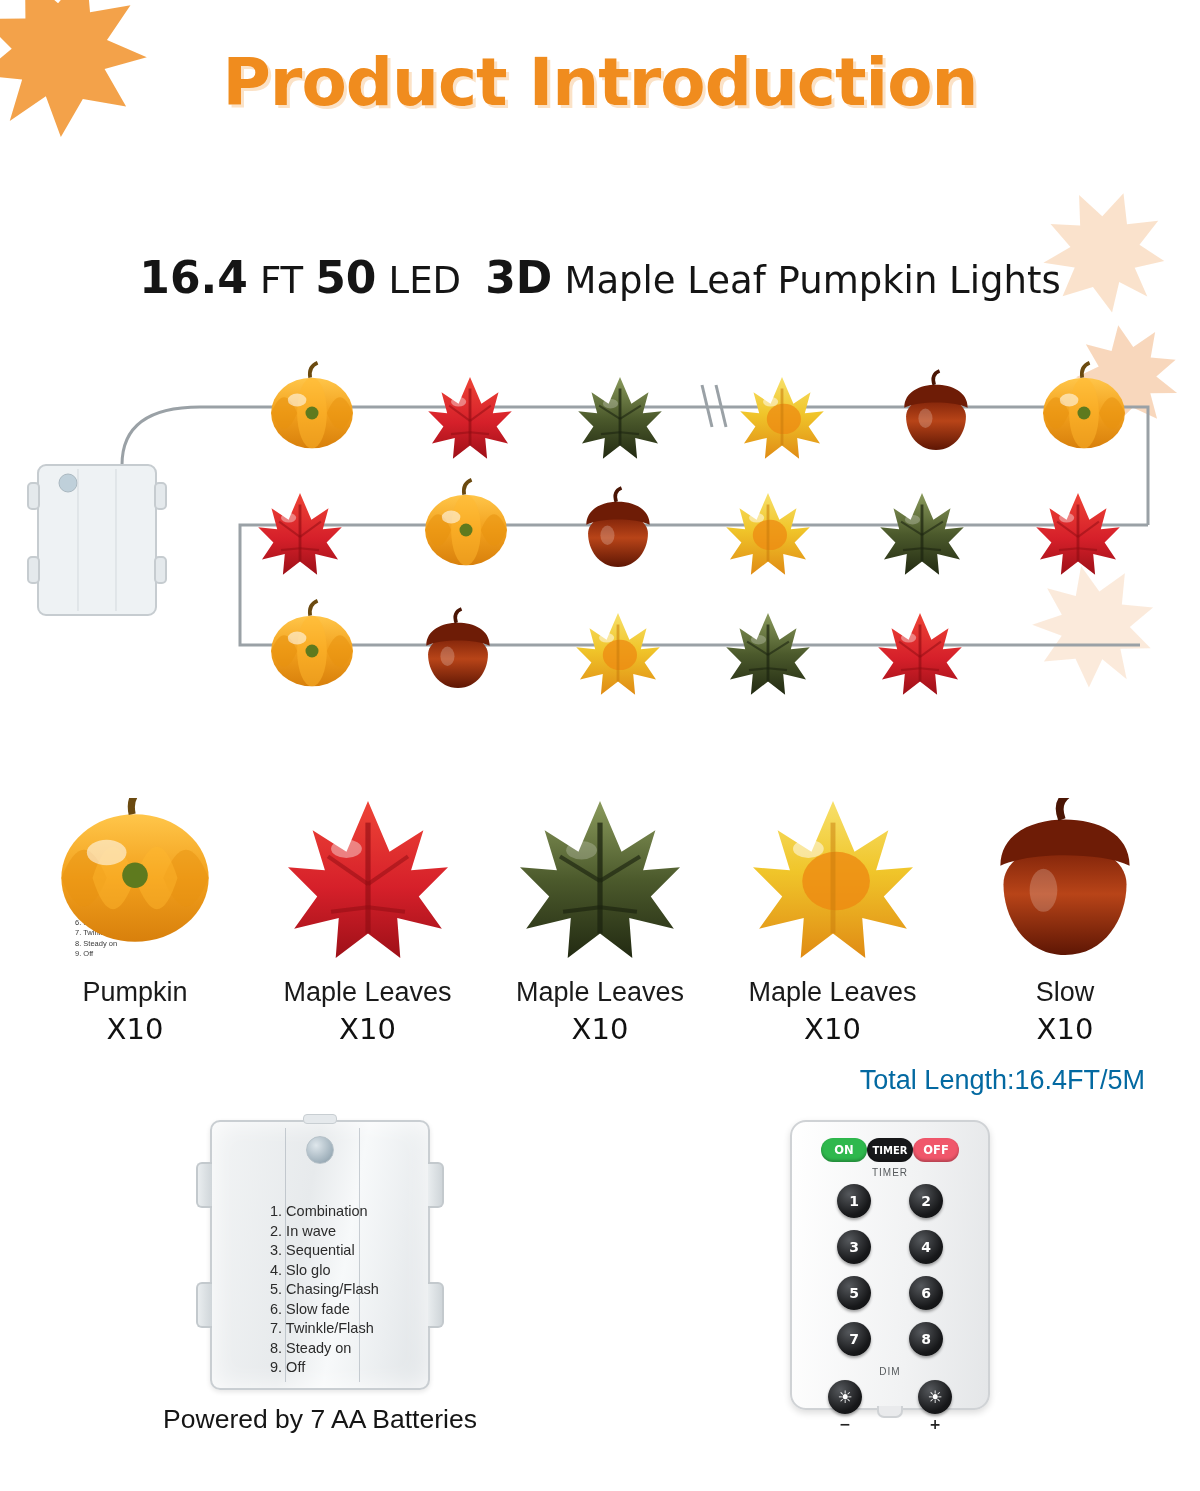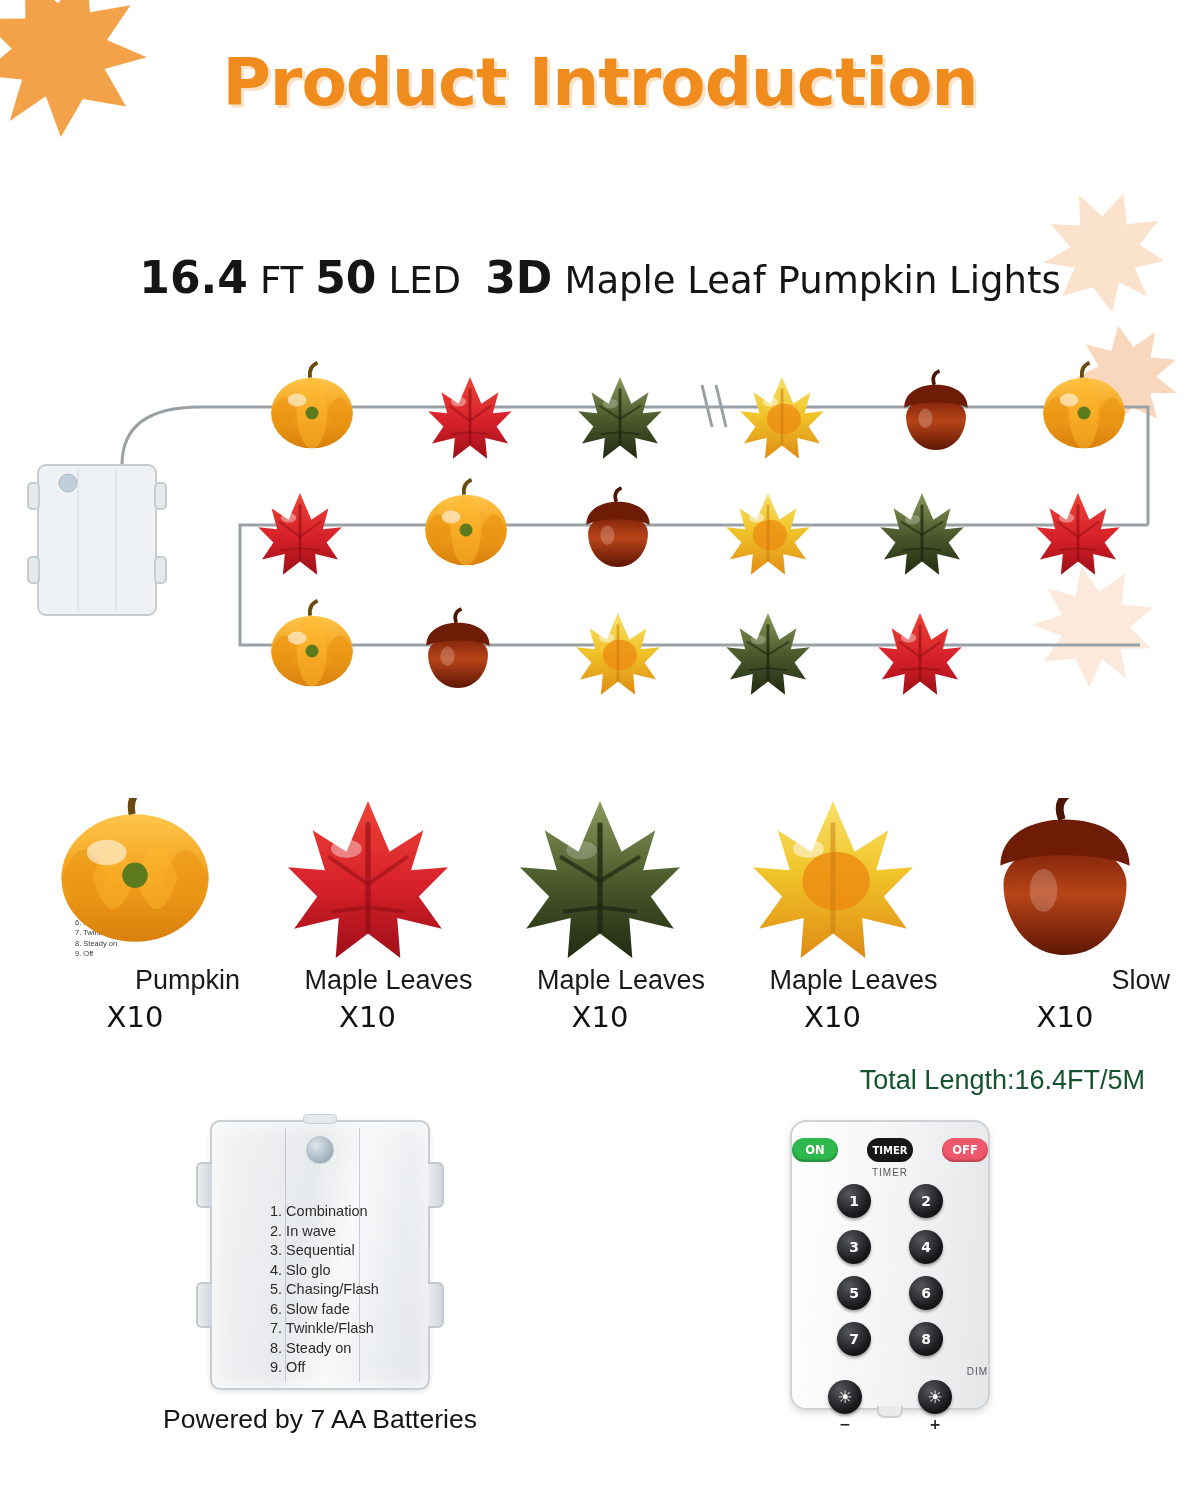--- a/index.html
+++ b/index.html
@@ -50,40 +50,40 @@
   }
   .subtitle .big { font-size: 44px; font-weight: bold; margin-top: 30px; }
   .subtitle .mid { font-size: 37px; font-weight: normal; }
 
   
   .diagram { position: absolute; left: 0; top: 355px; width: 1200px; height: 400px; }
   .diagram svg { position: absolute; left: 0; top: 0; }
   .total-length {
     position: absolute; right: 55px; top: 710px;
     font-family: "Liberation Sans", sans-serif;
-    font-size: 27px; color: #14532d;
+    font-size: 27px; color: #0369a1;
   }
 
   
   .bb-small-list {
     position: absolute; left: 75px; top: 510px;
     font-size: 7.5px; line-height: 10.5px; color: #3a3a3a;
     font-family: "Liberation Sans", sans-serif;
   }
 
   
   .parts {
     position: absolute; left: 0; top: 790px; width: 1200px;
     display: flex; justify-content: space-between; padding: 0 30px;
   }
   .part { width: 210px; text-align: center; }
   .part .art { height: 175px; display: flex; align-items: center; justify-content: center; }
   .part .nm {
-    font-size: 27px; color: #1a1a1a; margin-top: 0;
-    font-family: "Liberation Sans", sans-serif; white-space: nowrap; text-align: right;
+    font-size: 27px; color: #1a1a1a; margin-top: 12px;
+    font-family: "Liberation Sans", sans-serif; white-space: nowrap;
   }
   .part .qty {
     font-size: 29px; font-weight: normal; color: #111; margin-top: 4px;
     font-family: "DejaVu Sans", sans-serif;
   }
 
   
   .bottom { position: absolute; left: 0; top: 1120px; width: 1200px; height: 371px; }
   .bat-panel { position: absolute; left: 60px; top: 0; width: 520px; text-align: center; }
   .rem-panel { position: absolute; left: 620px; top: 0; width: 540px; text-align: center; }
@@ -128,42 +128,42 @@
     position: relative; width: 200px; height: 290px; margin: 0 auto;
     background: linear-gradient(95deg,#ffffff,#f1f2f3 60%,#e4e6e8);
     border: 2px solid #cfd2d5; border-radius: 16px;
     box-shadow: 0 3px 7px rgba(0,0,0,.14);
   }
   .remote .ir {
     position:absolute; left:50%; transform:translateX(-50%); bottom:-10px;
     width:26px; height:12px; background:#e9eaec; border:2px solid #cfd2d5; border-top:none;
     border-radius: 0 0 7px 7px;
   }
-  .rrow { display: flex; justify-content: space-between; gap: 10px; }
+  .rrow { display: flex; justify-content: center; }
   .top-row { padding-top: 16px; }
   .pill {
     width: 46px; height: 24px; border-radius: 13px; color: #fff;
     font-size: 11.5px; font-weight: bold; display: flex; align-items: center; justify-content: center;
     font-family: "DejaVu Sans", sans-serif;
     box-shadow: inset 0 -2px 3px rgba(0,0,0,.25);
   }
   .pill.on { background: #2fb84d; }
   .pill.timer { background: #17181a; font-size: 10px; }
   .pill.off { background: #f0576b; }
   .mode-lbl { text-align:center; font-size:10px; letter-spacing:1px; color:#55595c; margin-top:5px; font-family:"Liberation Sans",sans-serif;}
   .numgrid { display:grid; grid-template-columns: 1fr 1fr; row-gap: 12px; justify-items:center; margin-top:6px; padding: 0 26px; }
   .knob {
     width: 34px; height: 34px; border-radius: 50%;
     background: radial-gradient(circle at 36% 30%, #55585c, #17181a 65%, #0c0d0e);
     color: #fff; font-size: 14px; font-weight: bold;
     display:flex; align-items:center; justify-content:center;
     font-family:"DejaVu Sans", sans-serif;
     box-shadow: 0 2px 3px rgba(0,0,0,.35);
   }
-  .dim-lbl { text-align:right; font-size:10px; letter-spacing:1px; color:#55595c; margin-top:10px; font-family:"Liberation Sans",sans-serif;}
+  .dim-lbl { text-align:center; font-size:10px; letter-spacing:1px; color:#55595c; margin-top:10px; font-family:"Liberation Sans",sans-serif;}
   .dimrow { display:flex; justify-content:center; gap:56px; margin-top:3px; }
   .dimcol { text-align:center; }
   .sun { width:34px;height:34px;border-radius:50%;
     background: radial-gradient(circle at 36% 30%, #55585c, #17181a 65%, #0c0d0e);
     display:flex;align-items:center;justify-content:center; color:#fff; font-size:17px;
     box-shadow: 0 2px 3px rgba(0,0,0,.35);}
   .pm { font-size:14px; font-weight:bold; color:#222; margin-top:2px; font-family:"DejaVu Sans",sans-serif;}
 </style>
 </head>
 <body>

